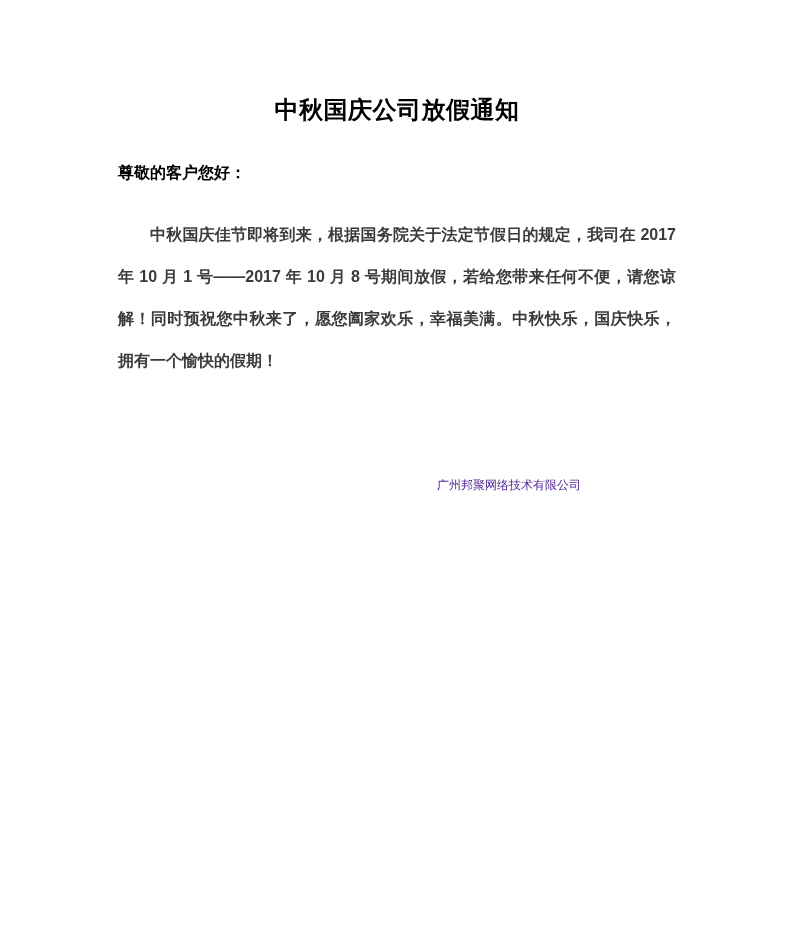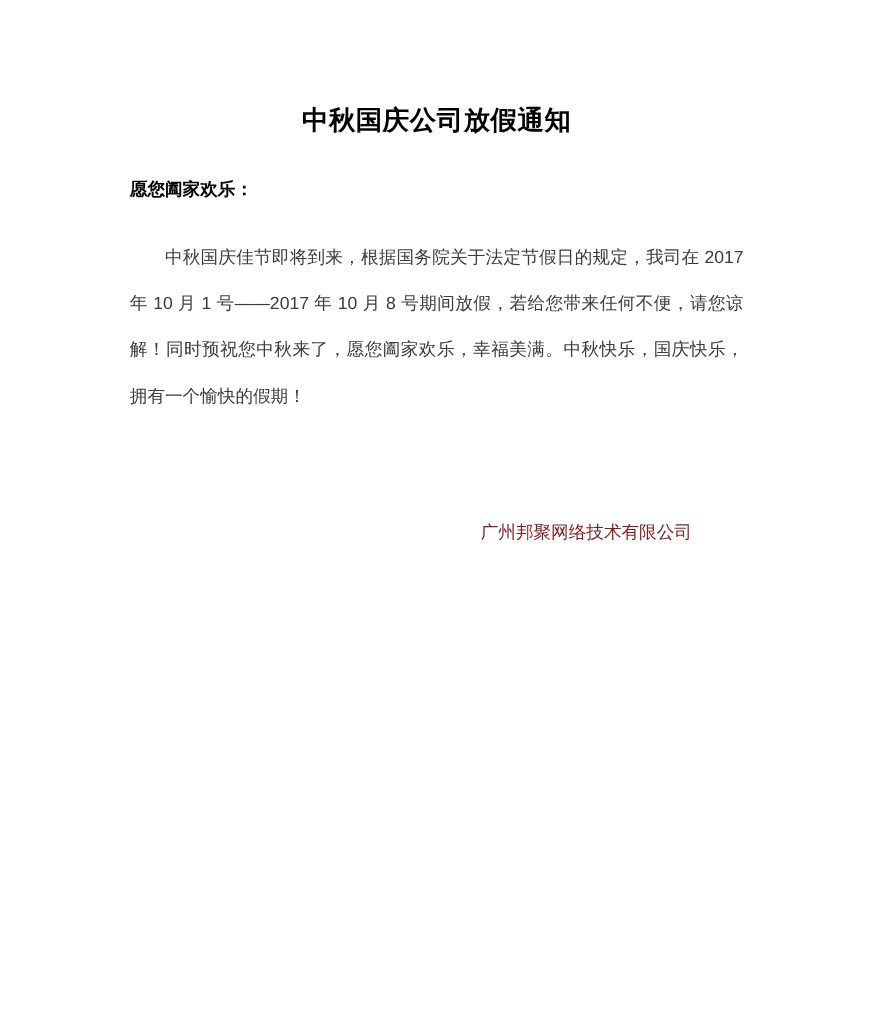--- a/index.html
+++ b/index.html
@@ -30,48 +30,49 @@
   }
   .greeting {
     margin-top: 38px;
     font-size: 16px;
     font-weight: 700;
     color: #000000;
     line-height: 22px;
   }
   .body-text {
     margin-top: 30px;
+    font-weight: bold;
   }
   .body-text p {
     margin: 0;
     font-size: 16px;
     line-height: 42px;
     color: #3b3b3b;
     text-align: justify;
     text-indent: 2em;
   }
   .signature {
     margin-top: 82px;
     margin-left: 319px;
-    font-size: 16px;
-    color: #7f1d1d;
+    font-size: 12px;
+    color: #4c1d95;
     line-height: 42px;
   }
   .signature div {
     white-space: nowrap;
   }
 </style>
 </head>
 <body>
 
 <div class="page">
 
   <div class="doc-title">中秋国庆公司放假通知</div>
 
-  <div class="greeting">愿您阖家欢乐：</div>
+  <div class="greeting">尊敬的客户您好：</div>
 
   <div class="body-text">
     <p>中秋国庆佳节即将到来，根据国务院关于法定节假日的规定，我司在 2017 年 10 月 1 号——2017 年 10 月 8 号期间放假，若给您带来任何不便，请您谅解！同时预祝您中秋来了，愿您阖家欢乐，幸福美满。中秋快乐，国庆快乐，拥有一个愉快的假期！</p>
   </div>
 
   <div class="signature">
     <div>广州邦聚网络技术有限公司</div>
   </div>
 
 </div>

